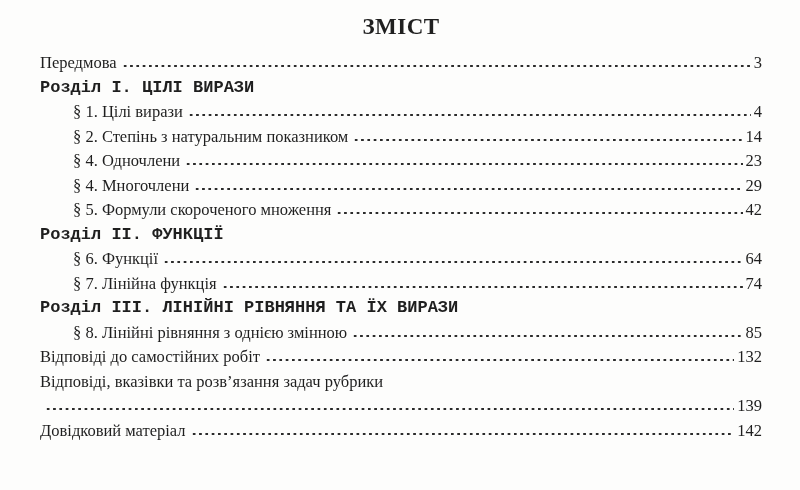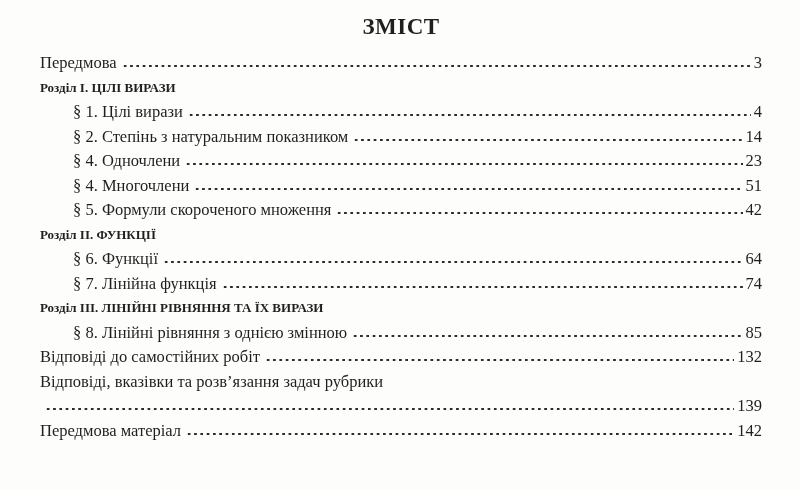--- a/index.html
+++ b/index.html
@@ -28,21 +28,22 @@
   .toc-row {
     display: flex;
     align-items: baseline;
     font-size: 16.5px;
     line-height: 24.5px;
     height: 24.5px;
     white-space: nowrap;
   }
   .toc-row.heading {
     font-weight: bold;
-    font-size: 13px;
+    font-size: 17px;
+    font-family: Liberation Mono, monospace;
   }
   .toc-row.indent .label {
     padding-left: 33px;
   }
   .label { white-space: nowrap; }
   .dots {
     flex: 1;
     height: 4px;
     margin: 0 3px 0 5px;
     background-image: radial-gradient(circle, #2b2b2b 1.15px, rgba(0,0,0,0) 1.4px);
@@ -86,21 +87,21 @@
 
   <div class="toc-row indent">
     <span class="label">§ 4. Одночлени</span>
     <span class="dots"></span>
     <span class="pagenum">23</span>
   </div>
 
   <div class="toc-row indent">
     <span class="label">§ 4. Многочлени</span>
     <span class="dots"></span>
-    <span class="pagenum">51</span>
+    <span class="pagenum">29</span>
   </div>
 
   <div class="toc-row indent">
     <span class="label">§ 5. Формули скороченого множення</span>
     <span class="dots"></span>
     <span class="pagenum">42</span>
   </div>
 
   <div class="toc-row heading">
     <span class="label">Розділ II. ФУНКЦІЇ</span>
@@ -138,18 +139,18 @@
   <div class="toc-row">
     <span class="label">Відповіді, вказівки та розв’язання задач рубрики</span>
   </div>
 
   <div class="toc-row indent">
     <span class="dots"></span>
     <span class="pagenum">139</span>
   </div>
 
   <div class="toc-row">
-    <span class="label">Передмова матеріал</span>
+    <span class="label">Довідковий матеріал</span>
     <span class="dots"></span>
     <span class="pagenum">142</span>
   </div>
 
 </div>
 
 </body></html>

